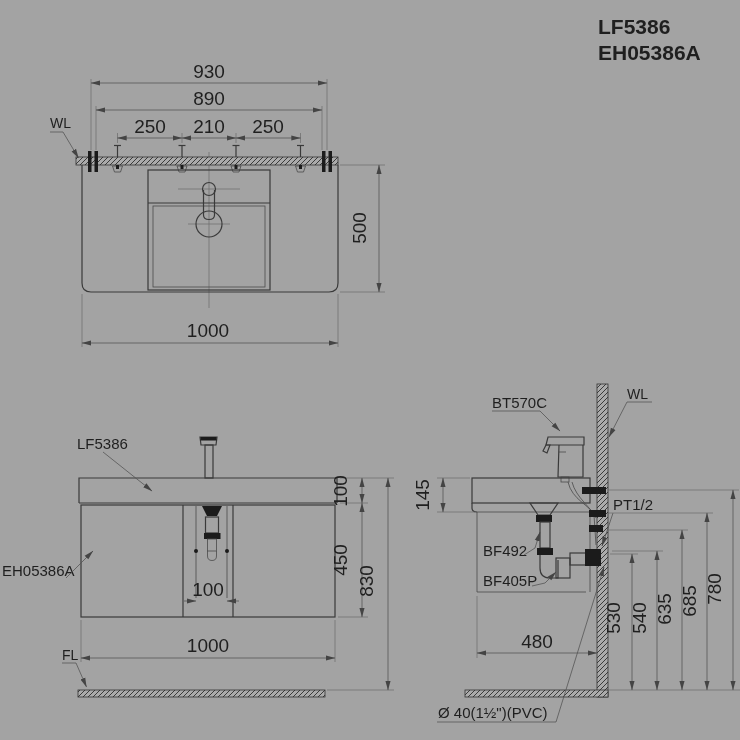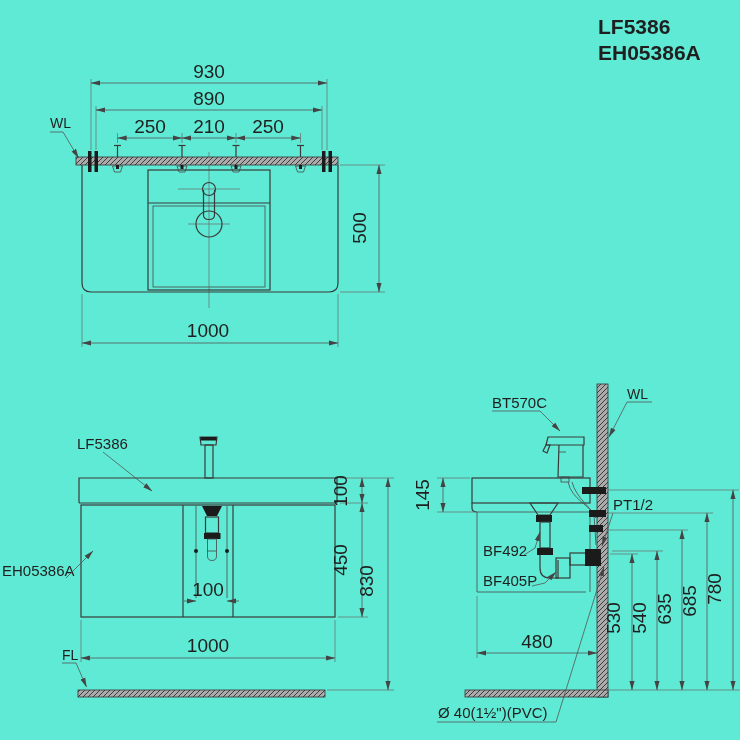--- a/index.html
+++ b/index.html
@@ -1,16 +1,16 @@
 <!DOCTYPE html>
 <html><head>
 <meta charset="utf-8">
 <style>
   html,body{margin:0;padding:0;background:#ffffff;}
-  #canvas{position:relative;width:740px;height:740px;background:#5eead4;overflow:hidden;}
+  #canvas{position:relative;width:740px;height:740px;background:#a3a3a3;overflow:hidden;}
   svg{display:block;}
   text{font-family:"Liberation Sans","DejaVu Sans",sans-serif;fill:#1f1f1f;}
   .num{font-size:19px;}
   .lbl{font-size:15px;}
   .sml{font-size:14px;}
   .title{font-size:21px;font-weight:bold;}
   .obj{stroke:#3a3a3a;stroke-width:1.2;fill:none;}
   .objthin{stroke:#4a4a4a;stroke-width:0.8;fill:none;}
   .dk{fill:#1b1b1b;stroke:none;}
   .dim{stroke:#555;stroke-width:0.8;fill:none;}

